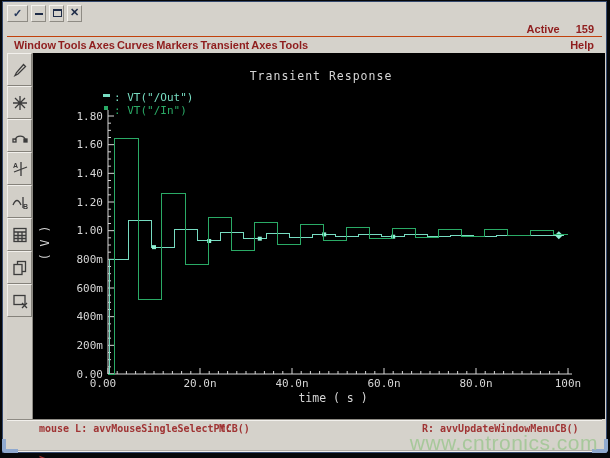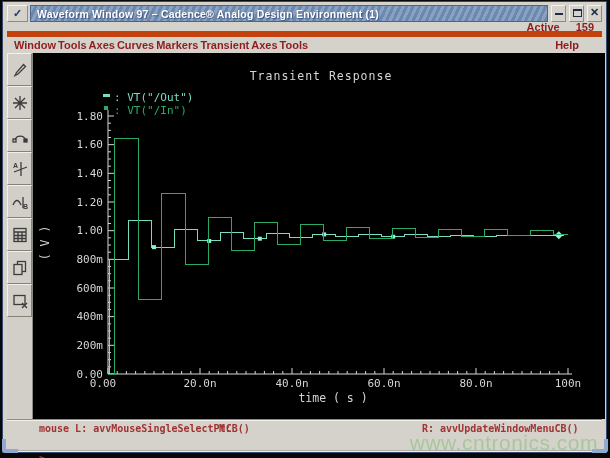--- a/index.html
+++ b/index.html
@@ -19,27 +19,27 @@
                 text-shadow:1px 1px 1px #3c5278; letter-spacing:.2px; }
   .win-btn { width:15px; margin-left:1px; background:#d5d2cb; border:1px solid; border-color:#f4f2ee #8e8b84 #8e8b84 #f4f2ee;
              position:relative; cursor:pointer; }
   .win-btn .dash { position:absolute; left:3px; top:7px; width:8px; height:2px; background:#1d2b47; }
   .win-btn .box  { position:absolute; left:3px; top:3px; width:9px; height:8px; border:1px solid #1d2b47; border-top-width:2px; }
   .win-btn .ex   { position:absolute; left:0; top:0; width:100%; height:100%; color:#1d2b47;
                    font-size:11px; font-weight:bold; line-height:13px; text-align:center; }
 
   
   .active-row { height:15px; display:flex; justify-content:flex-end; align-items:center; gap:16px;
-                padding-right:8px; border-bottom:6px solid #c2410c; }
+                padding-right:8px; border-bottom:1px solid #c2410c; }
   .active-row span { color:#8f1d1d; font-size:11px; font-weight:bold; }
 
   
   .menubar { height:16px; display:flex; align-items:center; gap:2px; padding-left:7px; position:relative; }
   .menubar .mitem { color:#8f1d1d; font-size:11px; font-weight:bold; cursor:pointer; white-space:nowrap; }
-  .menubar .help { position:absolute; right:23px; }
+  .menubar .help { position:absolute; right:8px; }
 
   
   .main { height:366px; display:flex; }
   .toolbar { width:26px; background:#d2cfc8; border-right:1px solid #8e8b84; }
   .tool-btn { width:25px; height:33px; display:flex; align-items:center; justify-content:center;
               background:#d2cfc8; border:1px solid; border-color:#f2f0ec #85827b #85827b #f2f0ec; cursor:pointer; }
   .canvas { flex:1; background:#000; position:relative; }
   .canvas svg { display:block; }
 
   
@@ -61,23 +61,20 @@
   .icon-svg { stroke:#3c3c3c; fill:none; stroke-width:1.3; }
   .icon-svg text { stroke:none; fill:#3c3c3c; font-family:"Liberation Sans",sans-serif; font-weight:bold; }
 </style>
 </head>
 <body>
 
 <div class="window">
 
   <div class="titlebar">
     <div class="menu-btn">✓</div>
-    <div class="title-stripe">
-      <span class="title-text">Waveform Window 97 – Cadence® Analog Design Environment (1)</span>
-    </div>
     <div class="win-btn">
         <span class="dash"></span>
       </div>
     <div class="win-btn">
         <span class="box"></span>
       </div>
     <div class="win-btn">
         <span class="ex">✕</span>
       </div>
   </div>

